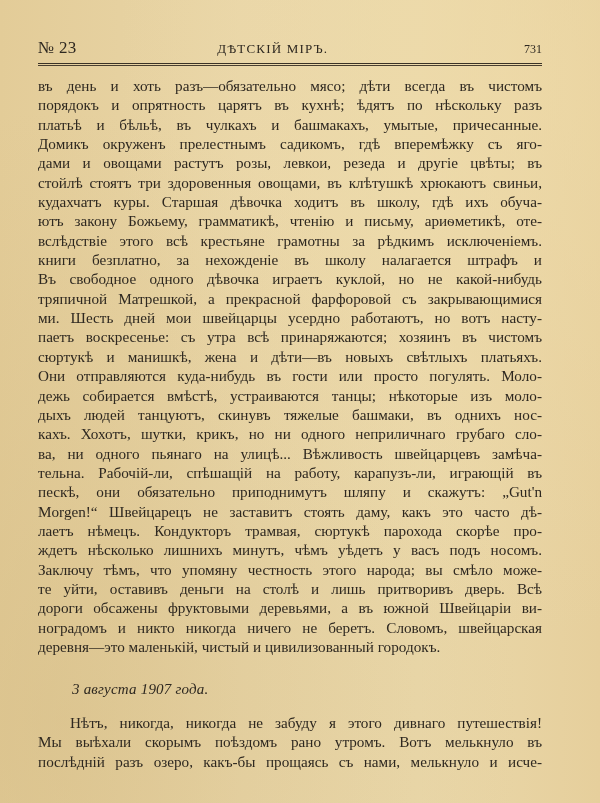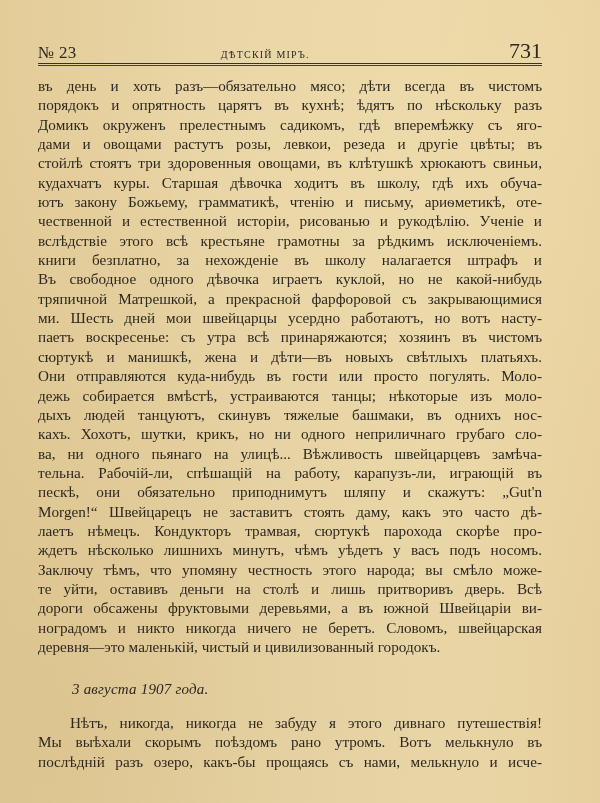--- a/index.html
+++ b/index.html
@@ -13,22 +13,22 @@
       font-family: "Liberation Serif", "DejaVu Serif", serif;
       color: #2e2820;
       position: relative;
     }
     .page { position: absolute; left: 0; top: 0; width: 600px; height: 803px; }
     .header {
       position: absolute; left: 38px; top: 38px; width: 504px; height: 24px;
       display: flex; justify-content: space-between; align-items: baseline;
     }
     .hdr-num { font-size: 17px; letter-spacing: 0.3px; }
-    .hdr-title { font-size: 10px; letter-spacing: 1.2px; position: relative; left: -6px; }
-    .hdr-page { font-size: 22px; margin-left: 43px; }
+    .hdr-title { font-size: 13px; letter-spacing: 1.2px; position: relative; left: -6px; }
+    .hdr-page { font-size: 12px; margin-left: 43px; }
     .rule {
       position: absolute; left: 38px; top: 63px; width: 504px; height: 3px;
       border-top: 1.5px solid #3a3226; border-bottom: 1px solid #4a3f30;
       box-sizing: border-box;
     }
     .body-text {
       position: absolute; left: 38px; top: 76px; width: 504px;
       font-size: 15.2px; line-height: 19.35px;
     }
     .line {
@@ -53,26 +53,26 @@
   <div class="header">
     <span class="hdr-num">№ 23</span>
     <span class="hdr-title">ДѢТСКІЙ МІРЪ.</span>
     <span class="hdr-page">731</span>
   </div>
   <div class="rule"></div>
 
   <div class="body-text">
     <span class="line">въ день и хоть разъ—обязательно мясо; дѣти всегда въ чистомъ</span>
     <span class="line">порядокъ и опрятность царятъ въ кухнѣ; ѣдятъ по нѣскольку разъ</span>
+    <span class="line">платьѣ и бѣльѣ, въ чулкахъ и башмакахъ, умытые, причесанные.</span>
     <span class="line">Домикъ окруженъ прелестнымъ садикомъ, гдѣ вперемѣжку съ яго-</span>
     <span class="line">дами и овощами растутъ розы, левкои, резеда и другіе цвѣты; въ</span>
     <span class="line">стойлѣ стоятъ три здоровенныя овощами, въ клѣтушкѣ хрюкаютъ свиньи,</span>
     <span class="line">кудахчатъ куры. Старшая дѣвочка ходитъ въ школу, гдѣ ихъ обуча-</span>
     <span class="line">ютъ закону Божьему, грамматикѣ, чтенію и письму, ариѳметикѣ, оте-</span>
-    <span class="line">чественной и естественной исторіи, рисованью и рукодѣлію. Ученіе и</span>
     <span class="line">вслѣдствіе этого всѣ крестьяне грамотны за рѣдкимъ исключеніемъ.</span>
     <span class="line">книги безплатно, за нехожденіе въ школу налагается штрафъ и</span>
     <span class="line">Въ свободное одного дѣвочка играетъ куклой, но не какой-нибудь</span>
     <span class="line">тряпичной Матрешкой, а прекрасной фарфоровой съ закрывающимися</span>
     <span class="line">ми. Шесть дней мои швейцарцы усердно работаютъ, но вотъ насту-</span>
     <span class="line">паетъ воскресенье: съ утра всѣ принаряжаются; хозяинъ въ чистомъ</span>
     <span class="line">сюртукѣ и манишкѣ, жена и дѣти—въ новыхъ свѣтлыхъ платьяхъ.</span>
     <span class="line">Они отправляются куда-нибудь въ гости или просто погулять. Моло-</span>
     <span class="line">дежь собирается вмѣстѣ, устраиваются танцы; нѣкоторые изъ моло-</span>
     <span class="line">дыхъ людей танцуютъ, скинувъ тяжелые башмаки, въ однихъ нос-</span>

